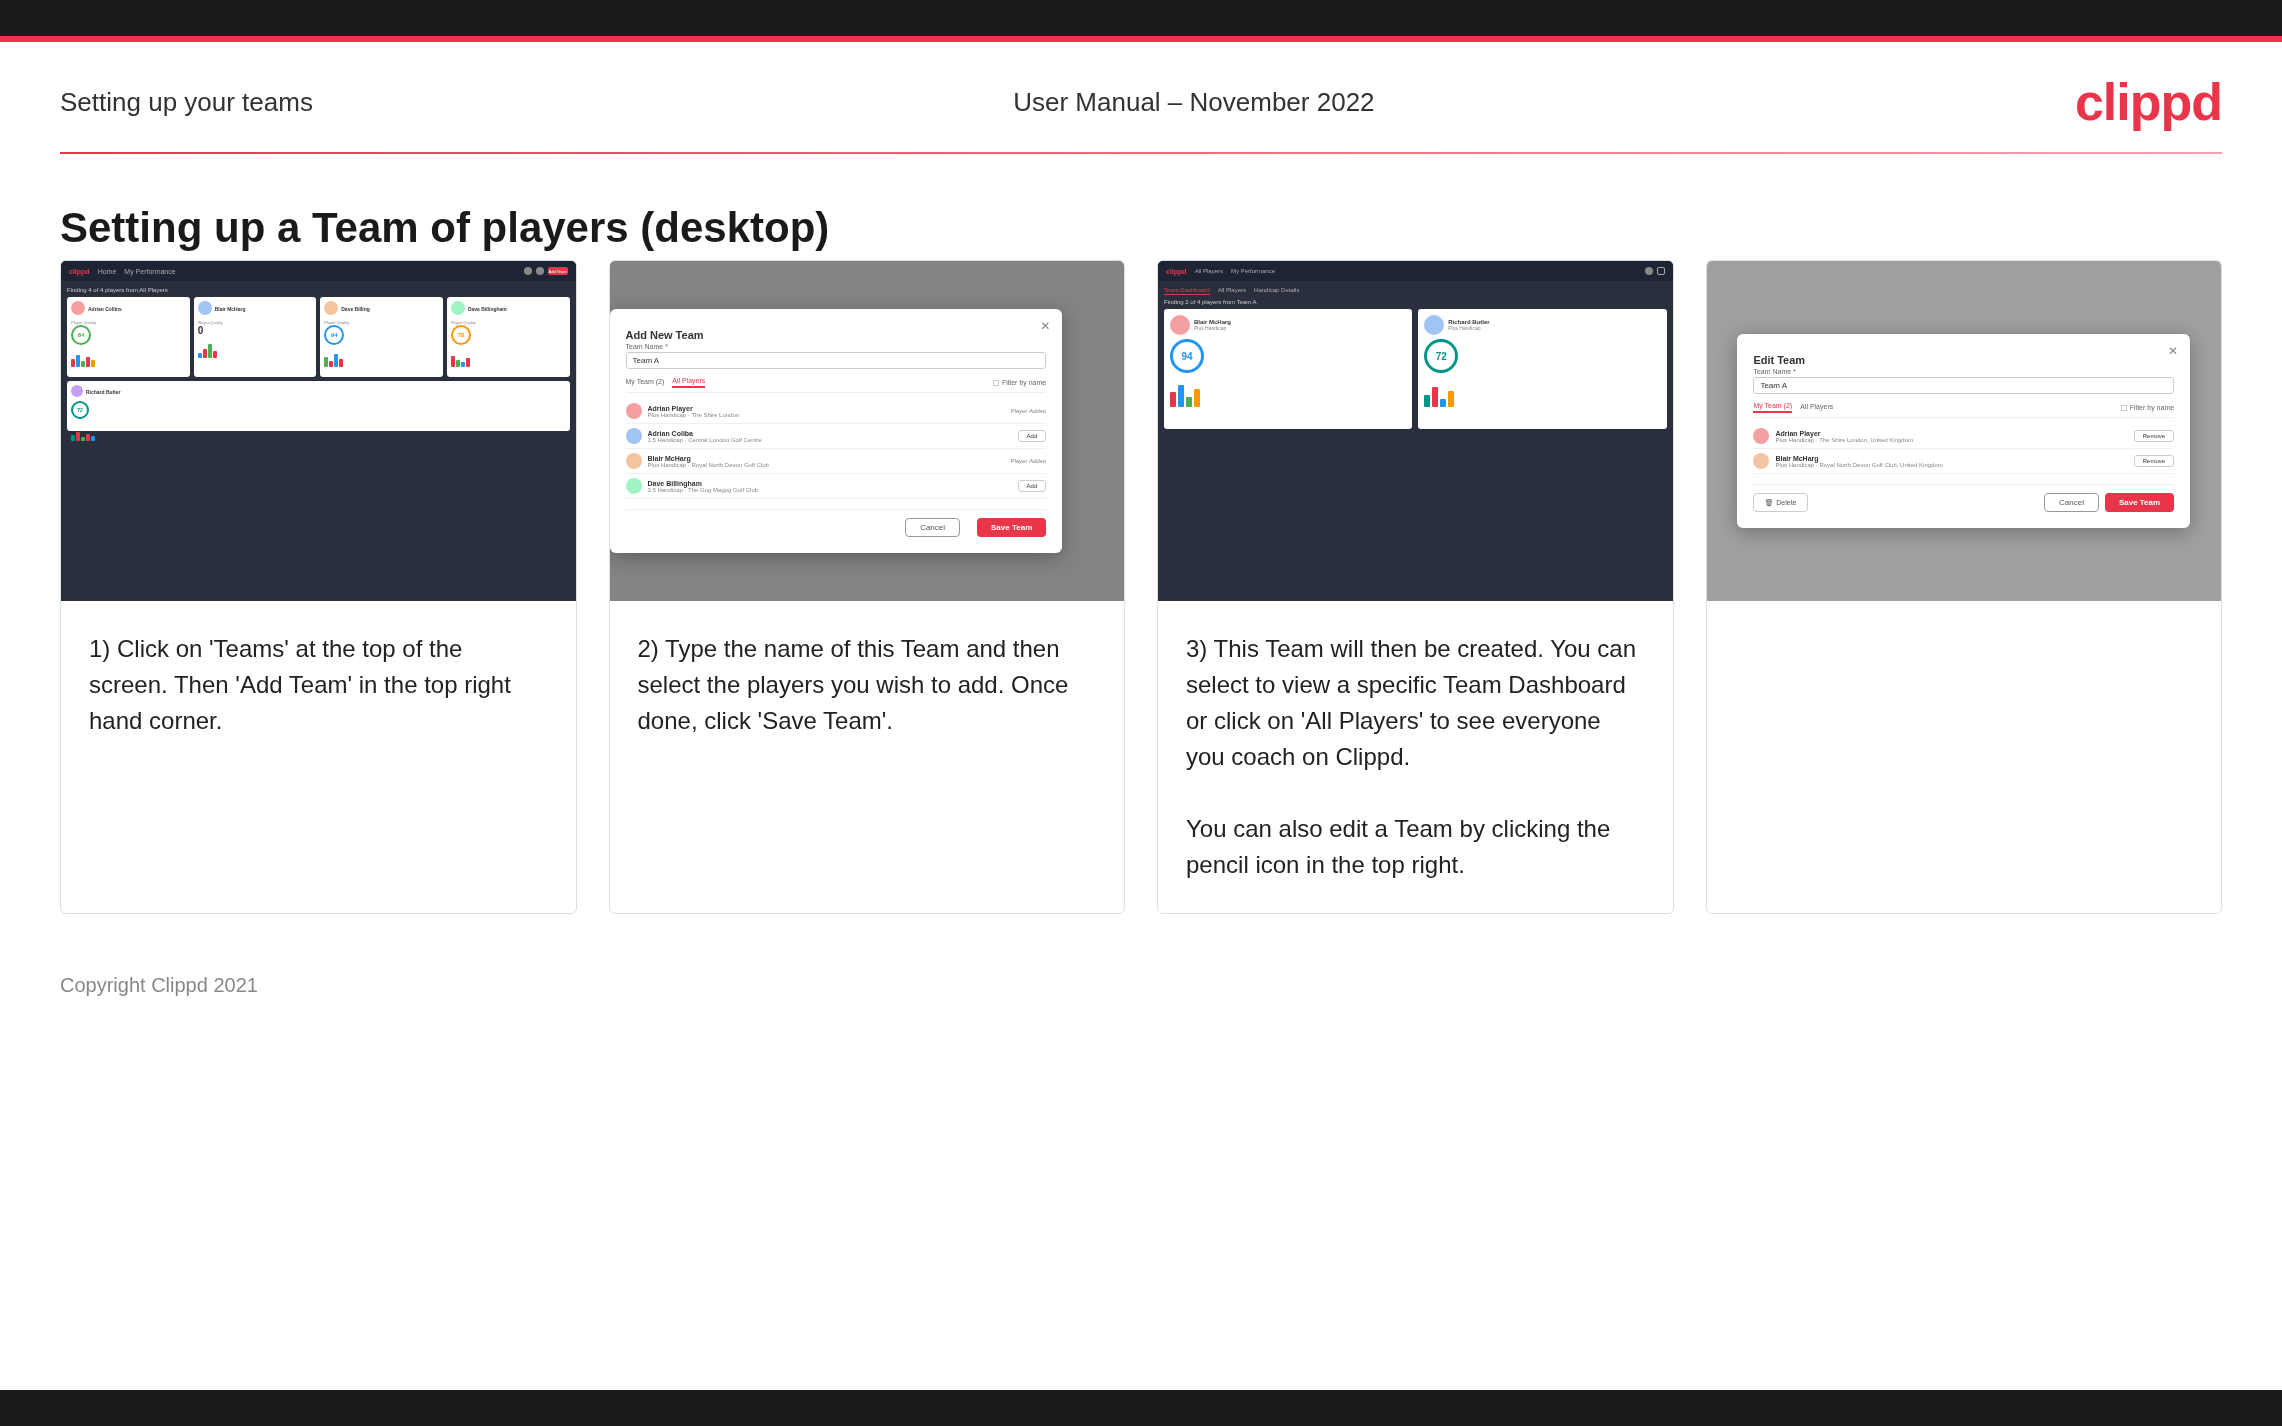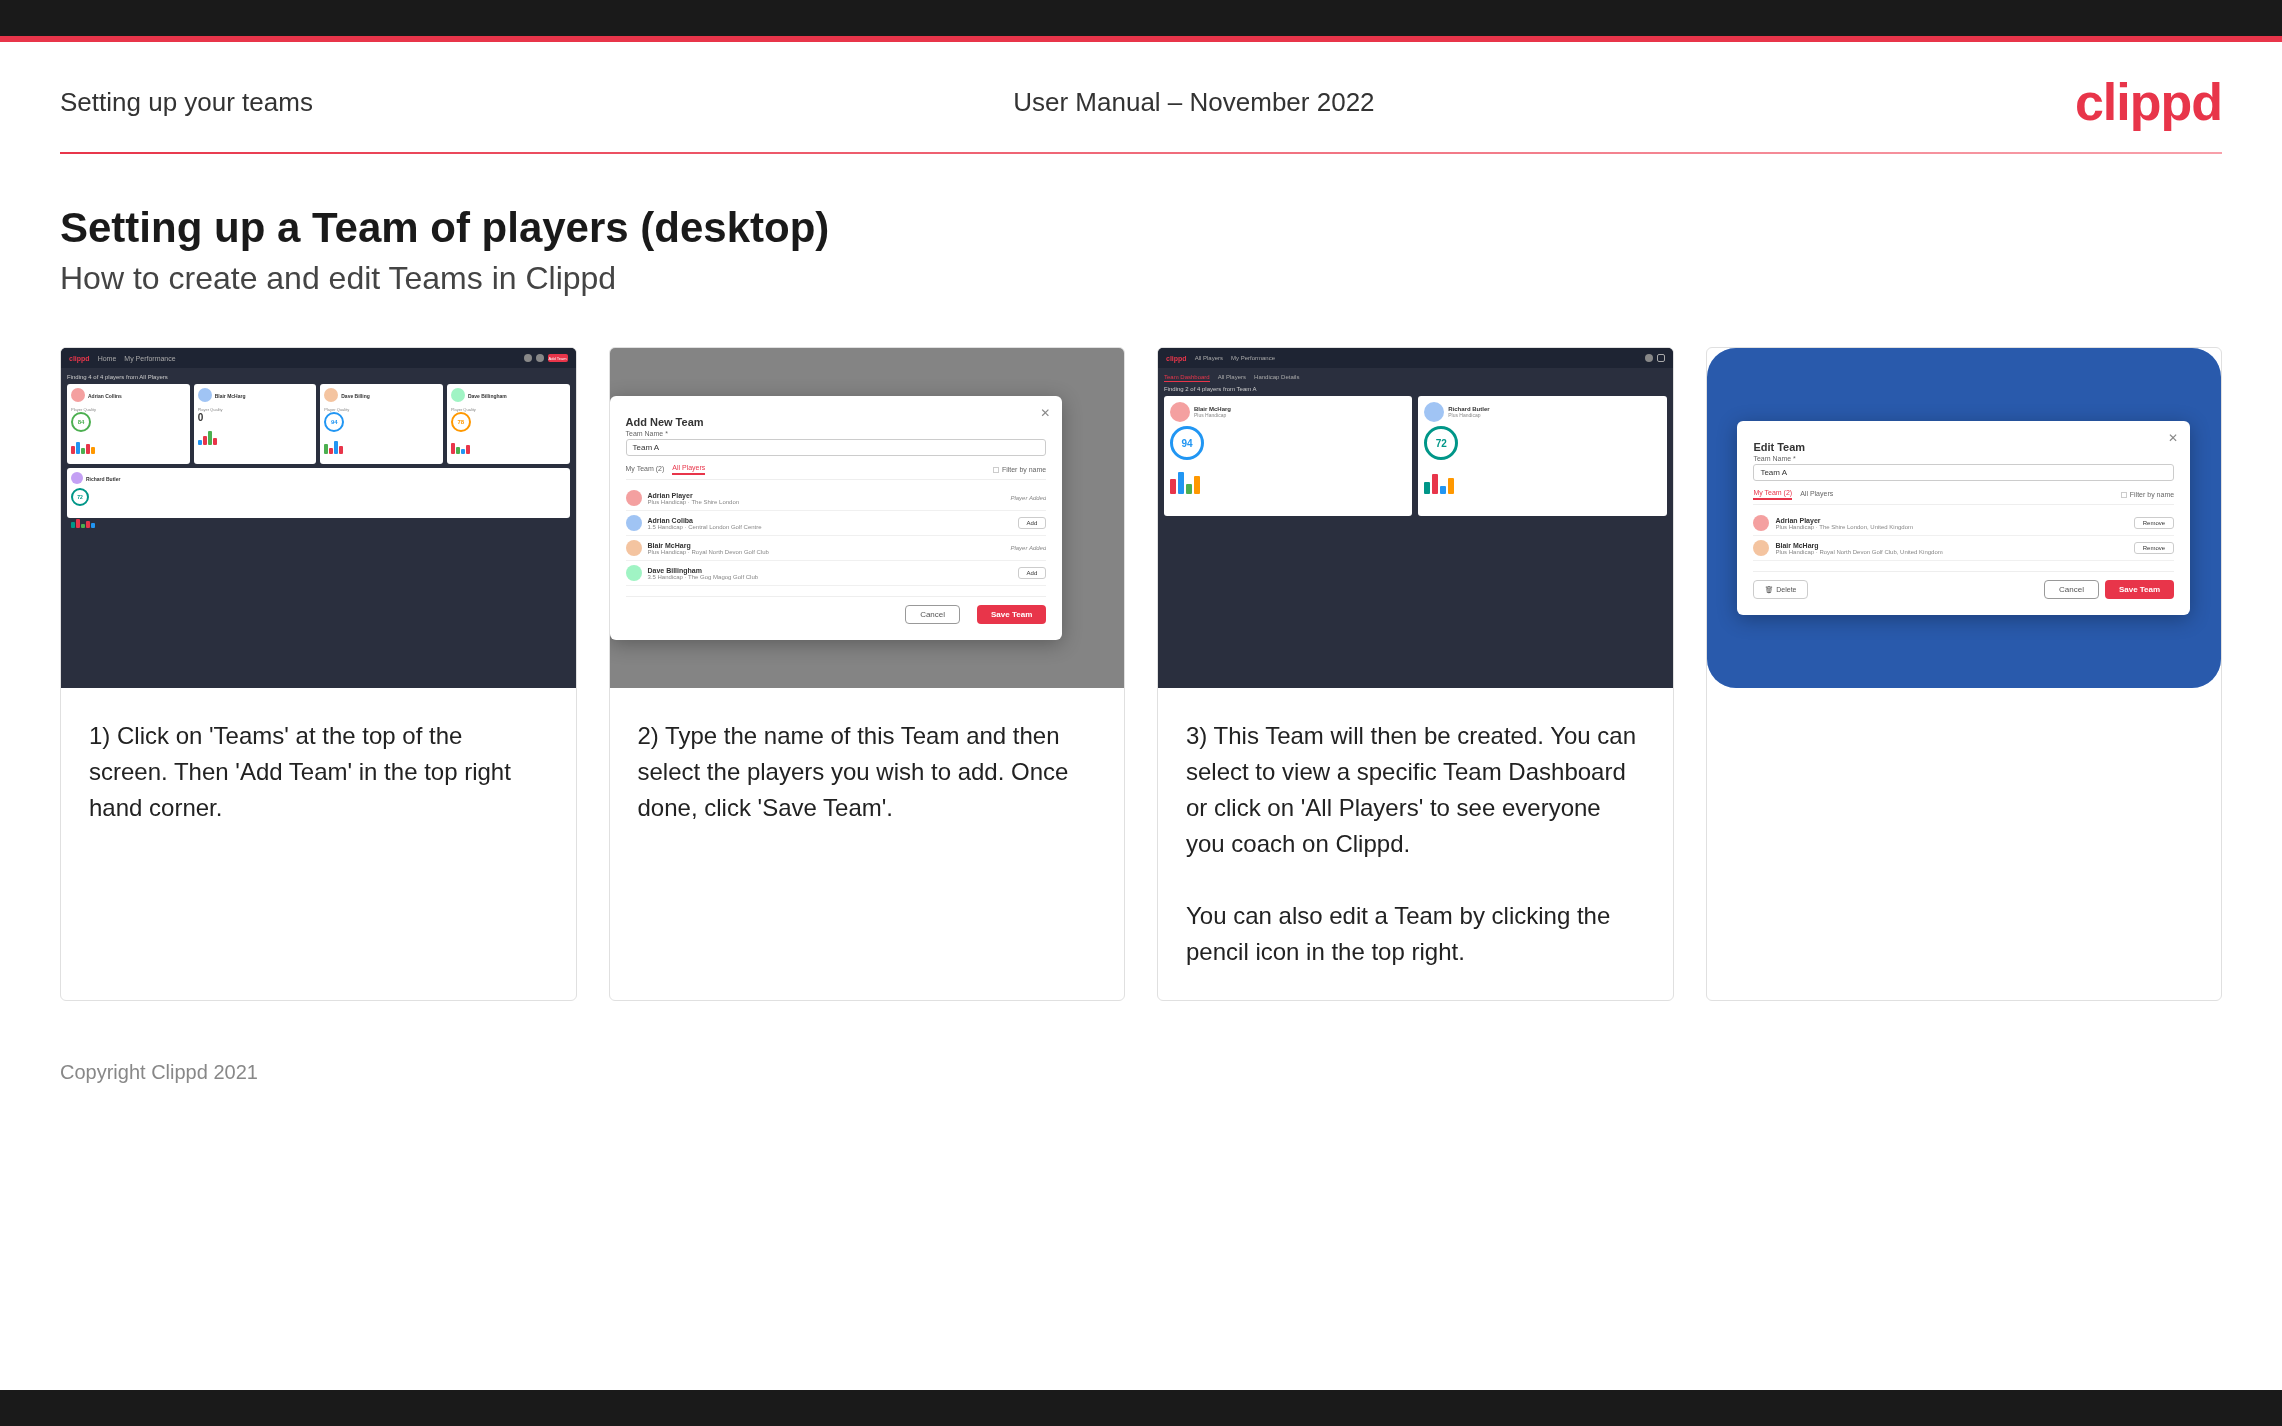--- a/index.html
+++ b/index.html
@@ -399,21 +399,20 @@
 <div class="header">
   <span class="header-left">Setting up your teams</span>
   <span class="header-center">User Manual – November 2022</span>
   <span class="header-logo">clippd</span>
 </div>
 
 <div class="divider"></div>
 
 <div class="main-content">
   <h1 class="page-title">Setting up a Team of players (desktop)</h1>
-  <p class="page-subtitle">How to create and edit Teams in Clippd</p>
 
   <div class="cards-row">
 
     <div class="card">
       <div class="card-screenshot">
 
         <div class="ss1-inner">
           <div class="ss1-nav">
             <span style="color:#e8354a;font-size:7px;font-weight:bold;">clippd</span>
             <span class="ss1-nav-text">Home</span>
@@ -630,21 +629,21 @@
                 </div>
               </div>
             </div>
           </div>
         </div>
       </div>
       <div class="card-text">3) This Team will then be created. You can select to view a specific Team Dashboard or click on 'All Players' to see everyone you coach on Clippd.<br><br>You can also edit a Team by clicking the pencil icon in the top right.</div>
     </div>
 
     <div class="card">
-      <div class="card-screenshot" style="background:#3b82f6;border-radius:29px;">
+      <div class="card-screenshot" style="background:#e5e5e5;">
 
         <div class="screenshot-4">
           <div class="edit-modal-box">
             <span class="modal-title">Edit Team</span>
             <span class="modal-close">✕</span>
             <div class="modal-label">Team Name *</div>
             <div class="modal-input">Team A</div>
             <div class="modal-tabs">
               <span class="modal-tab active">My Team (2)</span>
               <span class="modal-tab">All Players</span>

